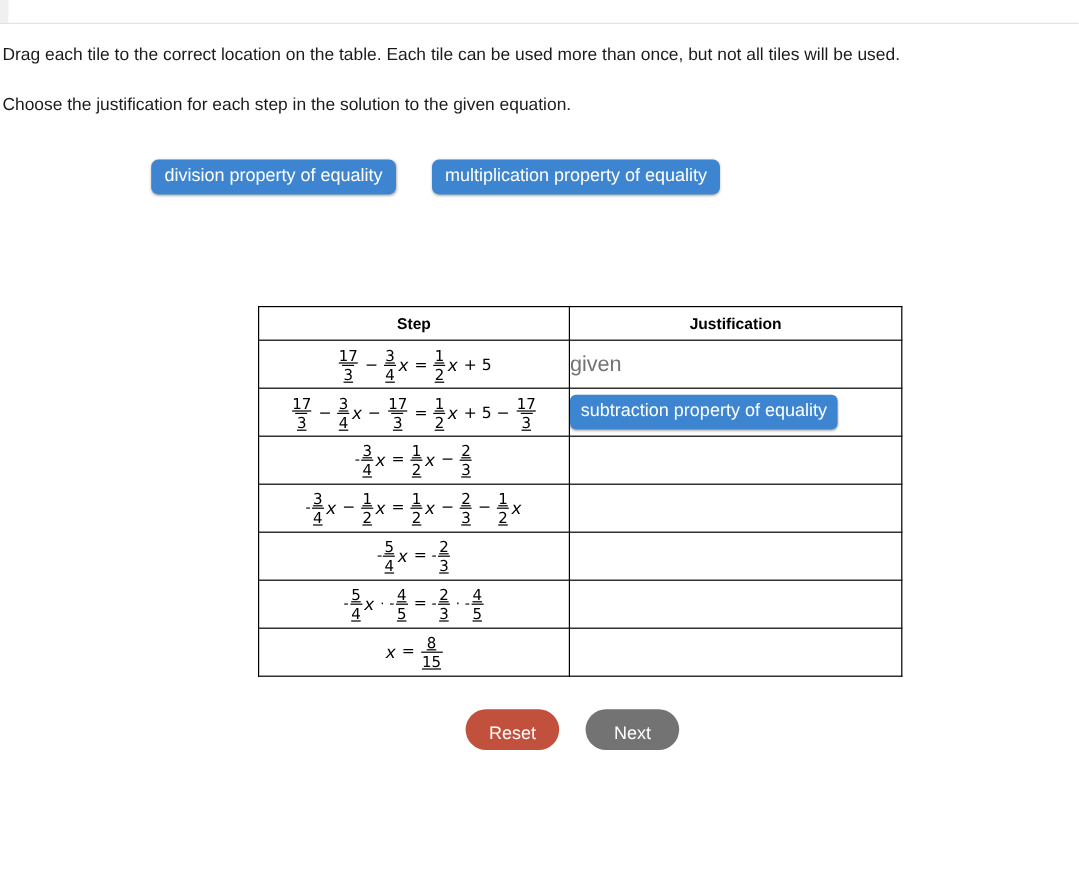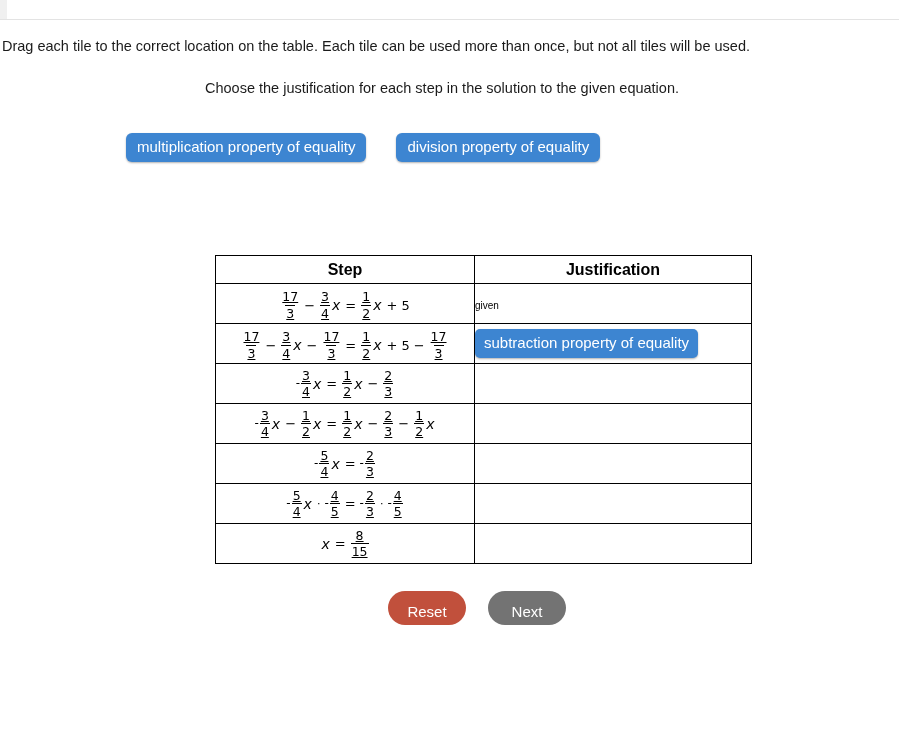--- a/index.html
+++ b/index.html
@@ -39,21 +39,21 @@
     position: absolute;
     left: 2px;
     top: 36px;
     width: 880px;
   }
   .instruction-line {
     font-size: 14.5px;
     line-height: 20px;
     color: #1b1b1b;
   }
-  #instruction-2 { margin-top: 22px; text-align: center; }
+  #instruction-2 { margin-top: 22px; }
 
   
   #tile-tray {
     position: absolute;
     left: 126px;
     top: 133px;
     width: 700px;
   }
   .tile-row {
     display: flex;
@@ -83,42 +83,42 @@
     border-collapse: collapse;
     table-layout: fixed;
   }
   #solution-table td, #solution-table th {
     border: 1px solid #000000;
     box-sizing: border-box;
     padding: 0;
   }
   #solution-table th {
     height: 28px;
-    font-size: 16px;
+    font-size: 13px;
     font-weight: bold;
     text-align: center;
     vertical-align: middle;
     color: #000;
   }
   .col-step { width: 259px; }
   .col-just { width: 277px; }
   .step-cell {
     height: 40px;
     text-align: center;
     vertical-align: middle;
     padding: 0 8px;
   }
   .just-cell {
     height: 40px;
     vertical-align: middle;
     padding: 0 9px;
   }
   .just-text {
-    font-size: 10px;
-    color: #000000;
+    font-size: 18px;
+    color: #737373;
   }
   .just-tile {
     display: inline-block;
     background: #3d85d1;
     color: #ffffff;
     border-radius: 5px;
     font-size: 15px;
     line-height: 18px;
     padding: 5px 9px 6px 9px;
     box-shadow: 0 1px 2px rgba(0,0,0,0.30);
@@ -200,22 +200,22 @@
   <div id="top-strip-edge"></div>
 </div>
 
 <div id="instructions">
   <div class="instruction-line" id="instruction-1">Drag each tile to the correct location on the table. Each tile can be used more than once, but not all tiles will be used.</div>
   <div class="instruction-line" id="instruction-2">Choose the justification for each step in the solution to the given equation.</div>
 </div>
 
 <div id="tile-tray">
   <div class="tile-row">
+    <div class="tile">division property of equality</div>
     <div class="tile">multiplication property of equality</div>
-    <div class="tile">division property of equality</div>
   </div>
 </div>
 
 <table id="solution-table">
   <thead>
     <tr>
       <th class="col-step">Step</th>
       <th class="col-just">Justification</th>
     </tr>
   </thead>

